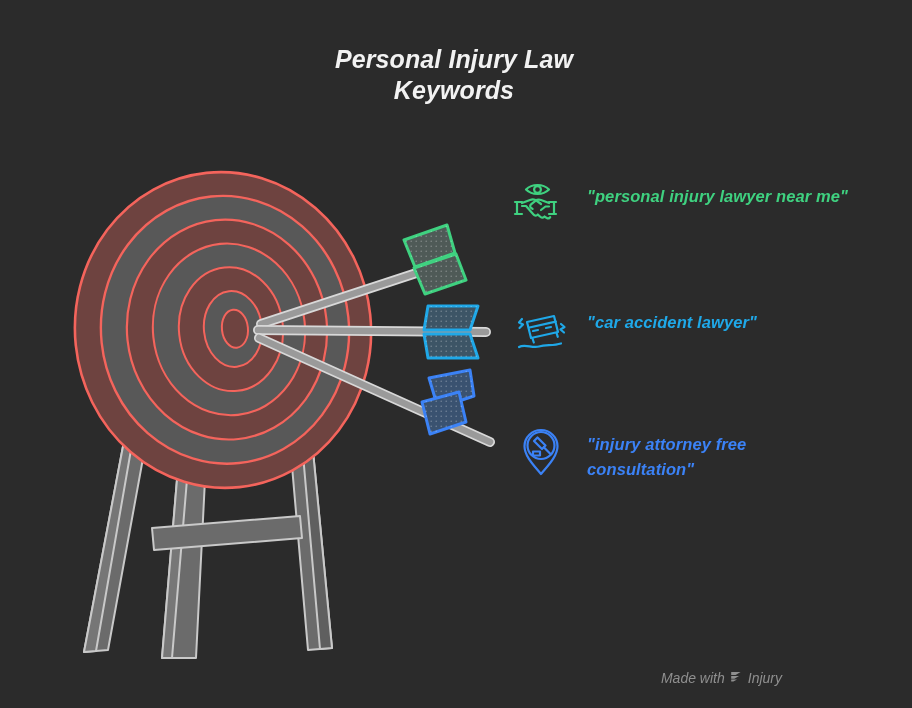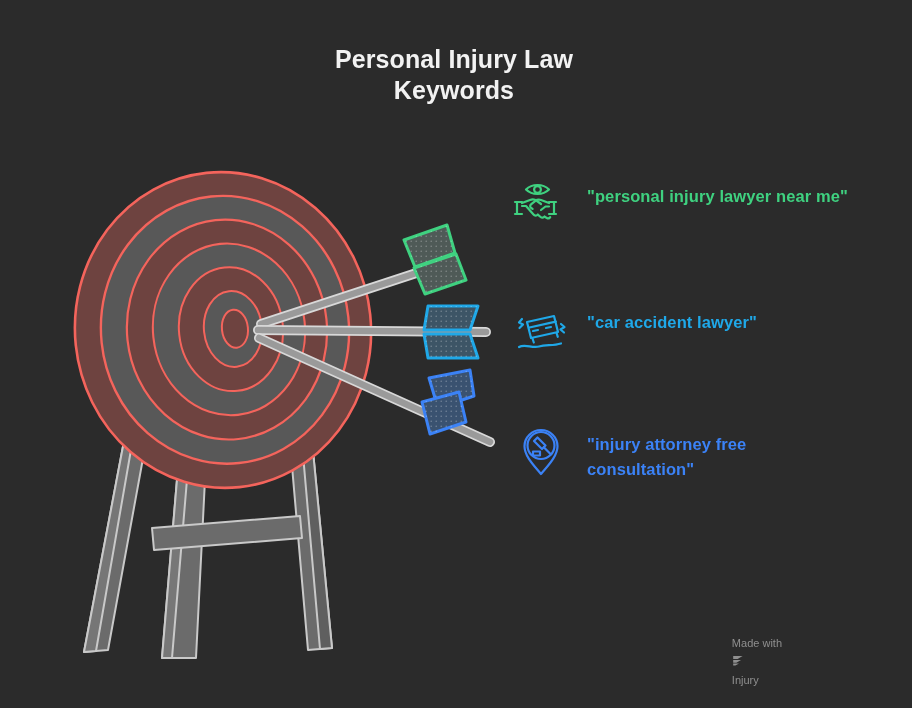--- a/index.html
+++ b/index.html
@@ -13,20 +13,21 @@
     overflow: hidden;
     font-family: "Liberation Sans", sans-serif;
     position: relative;
   }
   #canvas {
     position: absolute;
     inset: 0;
     width: 806px;
     height: 708px;
     background: #2b2b2b;
+    font-style: italic;
   }
   
   .title {
     position: absolute;
     left: 240px;
     top: 44px;
     width: 428px;
     text-align: center;
     color: #f2f2f2;
     font-size: 25px;
@@ -82,22 +83,21 @@
   .kw-label.r1 { color: #1fa8e8; }
   .kw-label.r2 { color: #3b82f6; }
   
   .watermark {
     position: absolute;
     right: 24px;
     bottom: 22px;
     display: flex;
     gap: 5px;
     color: #8f8f8f;
-    font-size: 11px;
-    flex-direction: column;
+    font-size: 14px;
   }
   .watermark .wm-mark { display: block; }
 </style>
 </head>
 <body>
 
 <div id="canvas">
 
   <div class="title">Personal Injury Law
 Keywords</div>

